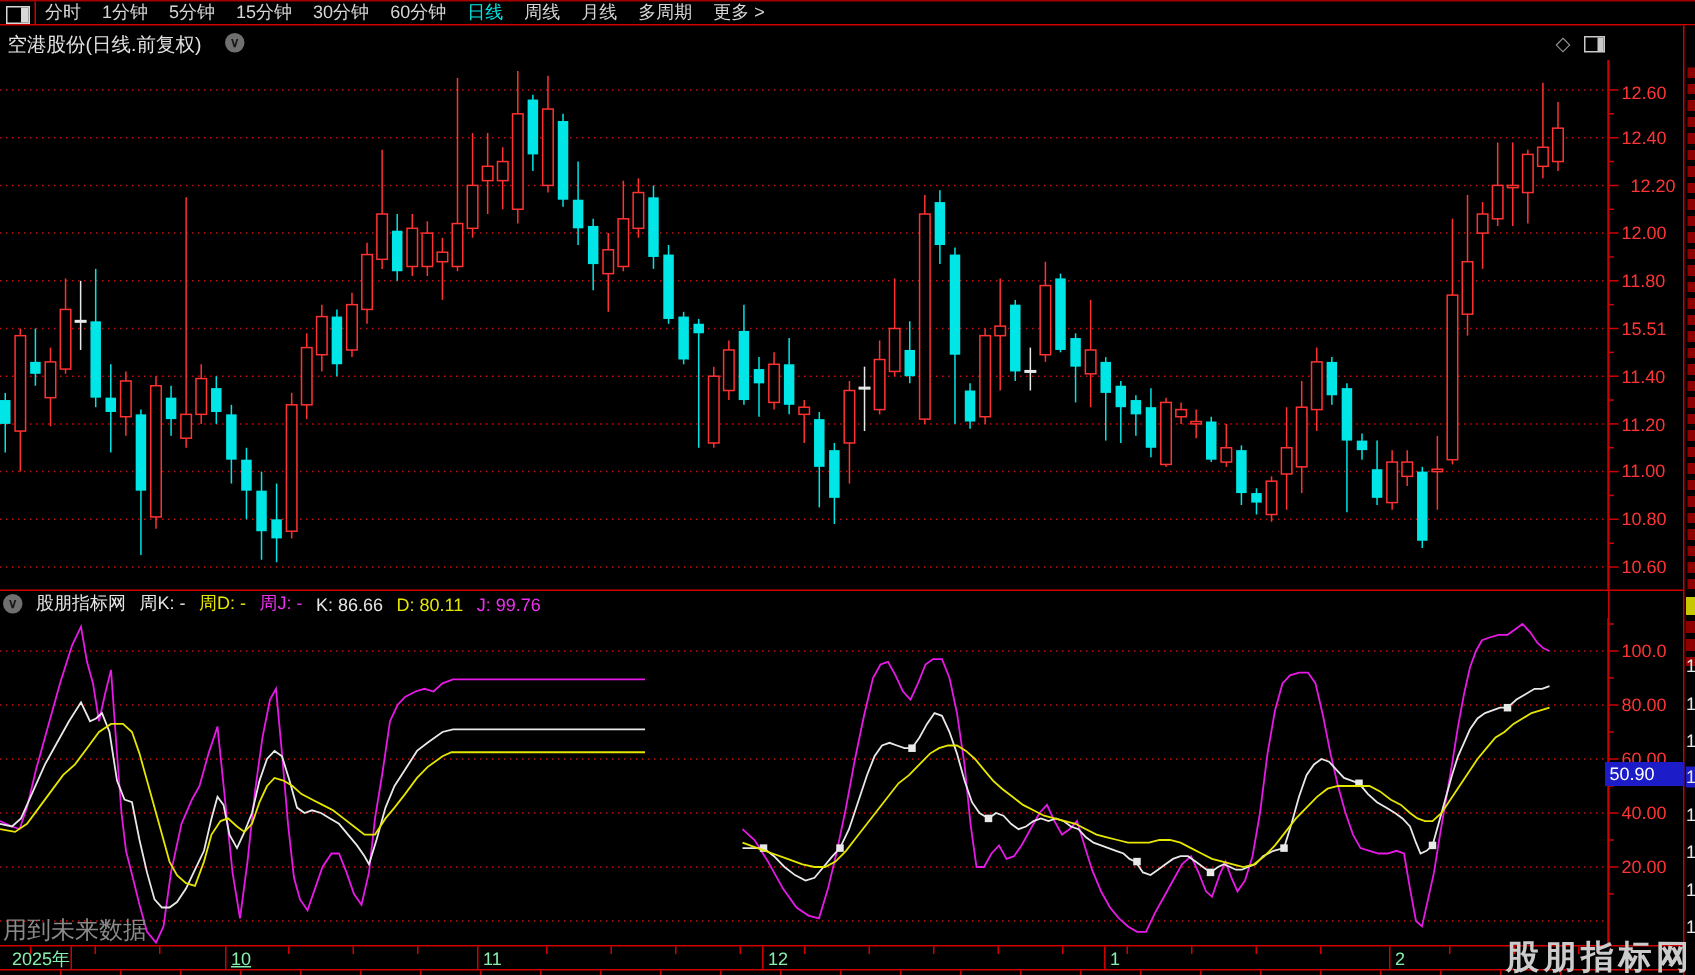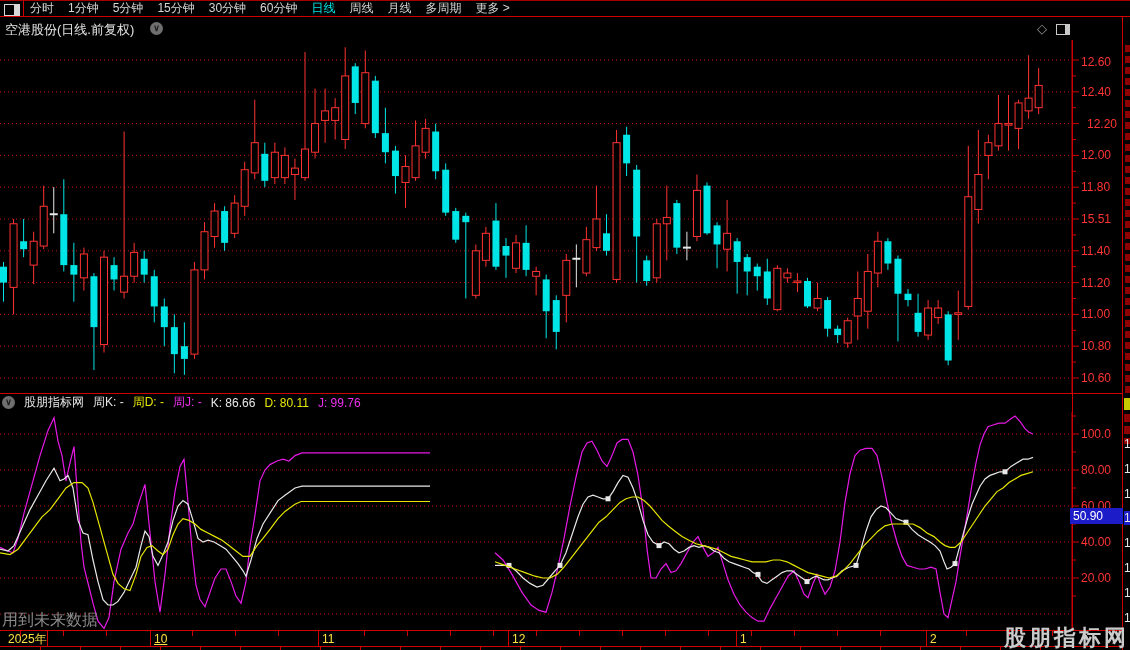--- a/index.html
+++ b/index.html
@@ -35,21 +35,21 @@
   
   .ind-header{position:absolute;left:0;top:394px;height:17px;display:flex;align-items:center;gap:9px;z-index:4;}
   .ind-header .circ2{width:13px;height:13px;margin-left:2px;border-radius:50%;background:#6f6f6f;color:#1a1a1a;
            font-size:9px;line-height:12px;text-align:center;font-weight:bold;}
   .ind-header span{font-size:12px;white-space:nowrap;}
   .c-white{color:#e6e6e6;} .c-yellow{color:#e6e600;} .c-magenta{color:#ee30ee;}
   .future-note{position:absolute;left:2px;top:610px;color:#8a8a8a;font-size:16px;z-index:3;}
   
   .xaxis{position:absolute;left:0;top:630px;width:1122px;height:15px;border-top:1px solid #cf0000;
          border-bottom:1px solid #cf0000;box-sizing:content-box;background:#000;}
-  .xaxis .lbl{position:absolute;top:1px;color:#fde047;font-size:12px;line-height:14px;}
+  .xaxis .lbl{position:absolute;top:1px;color:#86efac;font-size:12px;line-height:14px;}
   .xaxis .tick{position:absolute;top:0;width:1px;background:#cf0000;}
   .sliver{position:absolute;left:0;top:647px;width:1072px;height:3px;}
   .sliver i{position:absolute;top:0;width:1px;height:3px;background:#cf0000;}
   
   .rstrip{position:absolute;left:1122px;top:17px;width:8px;height:633px;border-left:1px solid #cf0000;
           background:#000;overflow:hidden;z-index:2;}
   .rstrip .glyphs{position:absolute;left:2px;top:28px;width:5px;height:350px;
           background:repeating-linear-gradient(#8e0000 0 7px,transparent 7px 11px);}
   .rstrip .ylw{position:absolute;left:1px;top:381px;width:6px;height:12px;background:#c8c800;}
   .rstrip .red2{position:absolute;left:1px;top:397px;width:6px;height:30px;

